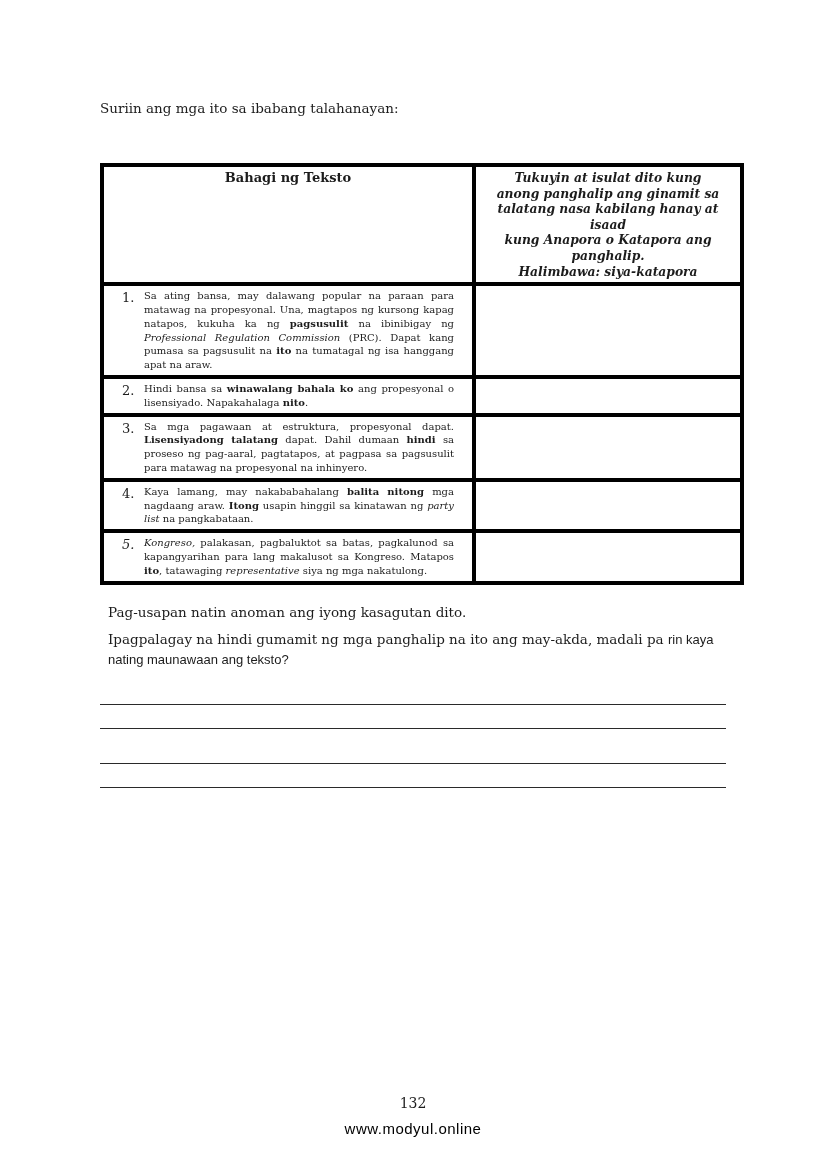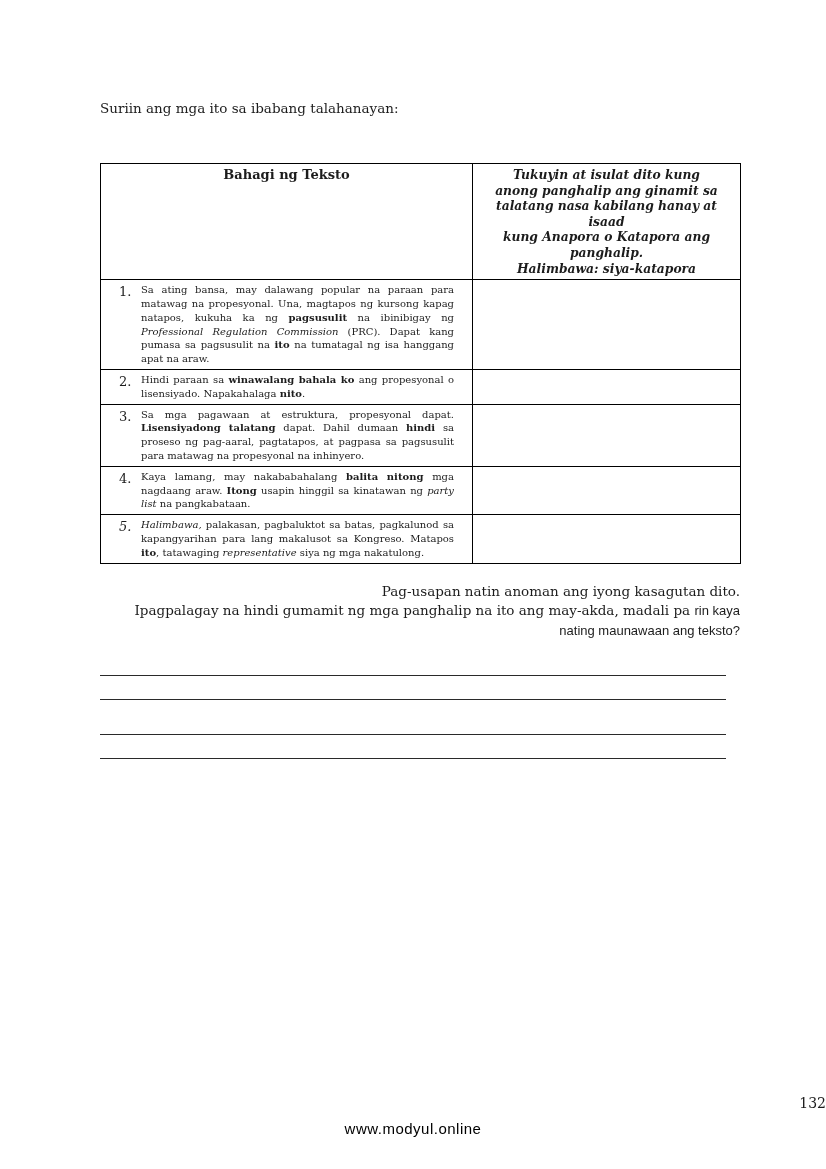--- a/index.html
+++ b/index.html
@@ -23,21 +23,21 @@
     margin: 0;
     font-size: 13.5px;
   }
   table.analysis {
     margin-top: 47px;
     width: 640px;
     border-collapse: collapse;
     table-layout: fixed;
   }
   table.analysis th, table.analysis td {
-    border: 1px solid #000000;
+    border: 4px solid #000000;
     padding: 3px 18px;
     vertical-align: top;
   }
   th.col1 {
     width: 372px;
     vertical-align: middle;
     text-align: center;
     font-weight: bold;
     font-size: 13px;
   }
@@ -63,43 +63,42 @@
     flex: 1;
     font-size: 10px;
     line-height: 1.38;
     text-align: justify;
   }
   .row-text .bold { font-weight: bold; }
   .row-text .italic { font-style: italic; }
   .italic { font-style: italic; }
   td.answer-cell { width: 268px; }
   .para {
-    margin: 0;
+    margin: 8px;
     font-size: 13.5px;
     line-height: 1.45;
-    text-align: right;
   }
   .para-first { margin-top: 18px; }
   .sans { font-family: "Liberation Sans", sans-serif; font-size: 13px; }
   .answer-group { margin-top: 34px; }
   .answer-group-2 { margin-top: 34px; }
   .answer-line {
     width: 626px;
     height: 0;
     border-bottom: 1px solid #2a2a2a;
     margin-bottom: 23px;
   }
   .answer-line:last-child { margin-bottom: 0; }
   .question2 { margin-top: 26px; }
   .footer-pagenum {
     position: absolute;
     left: 0;
     top: 1095px;
     width: 826px;
-    text-align: right;
+    text-align: center;
     font-size: 14px;
     color: #1c1c1c;
   }
   .footer-watermark {
     position: absolute;
     left: 0;
     top: 1120px;
     width: 826px;
     text-align: center;
     font-family: "Liberation Sans", sans-serif;
@@ -138,21 +137,21 @@
                 <span class="row-num">1.</span>
                 <div class="row-text"><span class="normal">Sa ating bansa, may dalawang popular na paraan para matawag na propesyonal. Una, magtapos ng kursong kapag natapos, kukuha ka ng </span><span class="bold">pagsusulit</span><span class="normal"> na ibinibigay ng </span><span class="italic">Professional Regulation Commission</span><span class="normal"> (PRC). Dapat kang pumasa sa pagsusulit na </span><span class="bold">ito</span><span class="normal"> na tumatagal ng isa hanggang apat na araw.</span></div>
               </div>
             </td>
             <td class="answer-cell"></td>
           </tr>
           <tr>
             <td>
               <div class="row-flex">
                 <span class="row-num">2.</span>
-                <div class="row-text"><span class="normal">Hindi paraan sa </span><span class="bold">winawalang bahala ko</span><span class="normal"> ang propesyonal o lisensiyado. Napakahalaga </span><span class="bold">nito</span><span class="normal">.</span></div>
+                <div class="row-text"><span class="normal">Hindi bansa sa </span><span class="bold">winawalang bahala ko</span><span class="normal"> ang propesyonal o lisensiyado. Napakahalaga </span><span class="bold">nito</span><span class="normal">.</span></div>
               </div>
             </td>
             <td class="answer-cell"></td>
           </tr>
           <tr>
             <td>
               <div class="row-flex">
                 <span class="row-num">3.</span>
                 <div class="row-text"><span class="normal">Sa mga pagawaan at estruktura, propesyonal dapat. </span><span class="bold">Lisensiyadong talatang</span><span class="normal"> dapat. Dahil dumaan </span><span class="bold">hindi</span><span class="normal"> sa proseso ng pag-aaral, pagtatapos, at pagpasa sa pagsusulit para matawag na propesyonal na inhinyero.</span></div>
               </div>
@@ -165,21 +164,21 @@
                 <span class="row-num">4.</span>
                 <div class="row-text"><span class="normal">Kaya lamang, may nakababahalang </span><span class="bold">balita</span><span class="normal"> </span><span class="bold">nitong</span><span class="normal"> mga nagdaang araw. </span><span class="bold">Itong</span><span class="normal"> usapin hinggil sa kinatawan ng </span><span class="italic">party list</span><span class="normal"> na pangkabataan.</span></div>
               </div>
             </td>
             <td class="answer-cell"></td>
           </tr>
           <tr>
             <td>
               <div class="row-flex">
                 <span class="row-num italic">5.</span>
-                <div class="row-text"><span class="italic">Halimbawa,</span><span class="normal"> palakasan, pagbaluktot sa batas, pagkalunod sa kapangyarihan para lang makalusot sa Kongreso. Matapos </span><span class="bold">ito</span><span class="normal">, tatawaging </span><span class="italic">representative</span><span class="normal"> siya ng mga nakatulong.</span></div>
+                <div class="row-text"><span class="italic">Kongreso,</span><span class="normal"> palakasan, pagbaluktot sa batas, pagkalunod sa kapangyarihan para lang makalusot sa Kongreso. Matapos </span><span class="bold">ito</span><span class="normal">, tatawaging </span><span class="italic">representative</span><span class="normal"> siya ng mga nakatulong.</span></div>
               </div>
             </td>
             <td class="answer-cell"></td>
           </tr>
         </tbody>
     </table>
 
     <p class="para para-first">Pag-usapan natin anoman ang iyong kasagutan dito.</p>
     <p class="para"><span>Ipagpalagay na hindi gumamit ng mga panghalip na ito ang may-akda, madali pa </span><span class="sans">rin kaya nating maunawaan ang teksto?</span></p>
 

